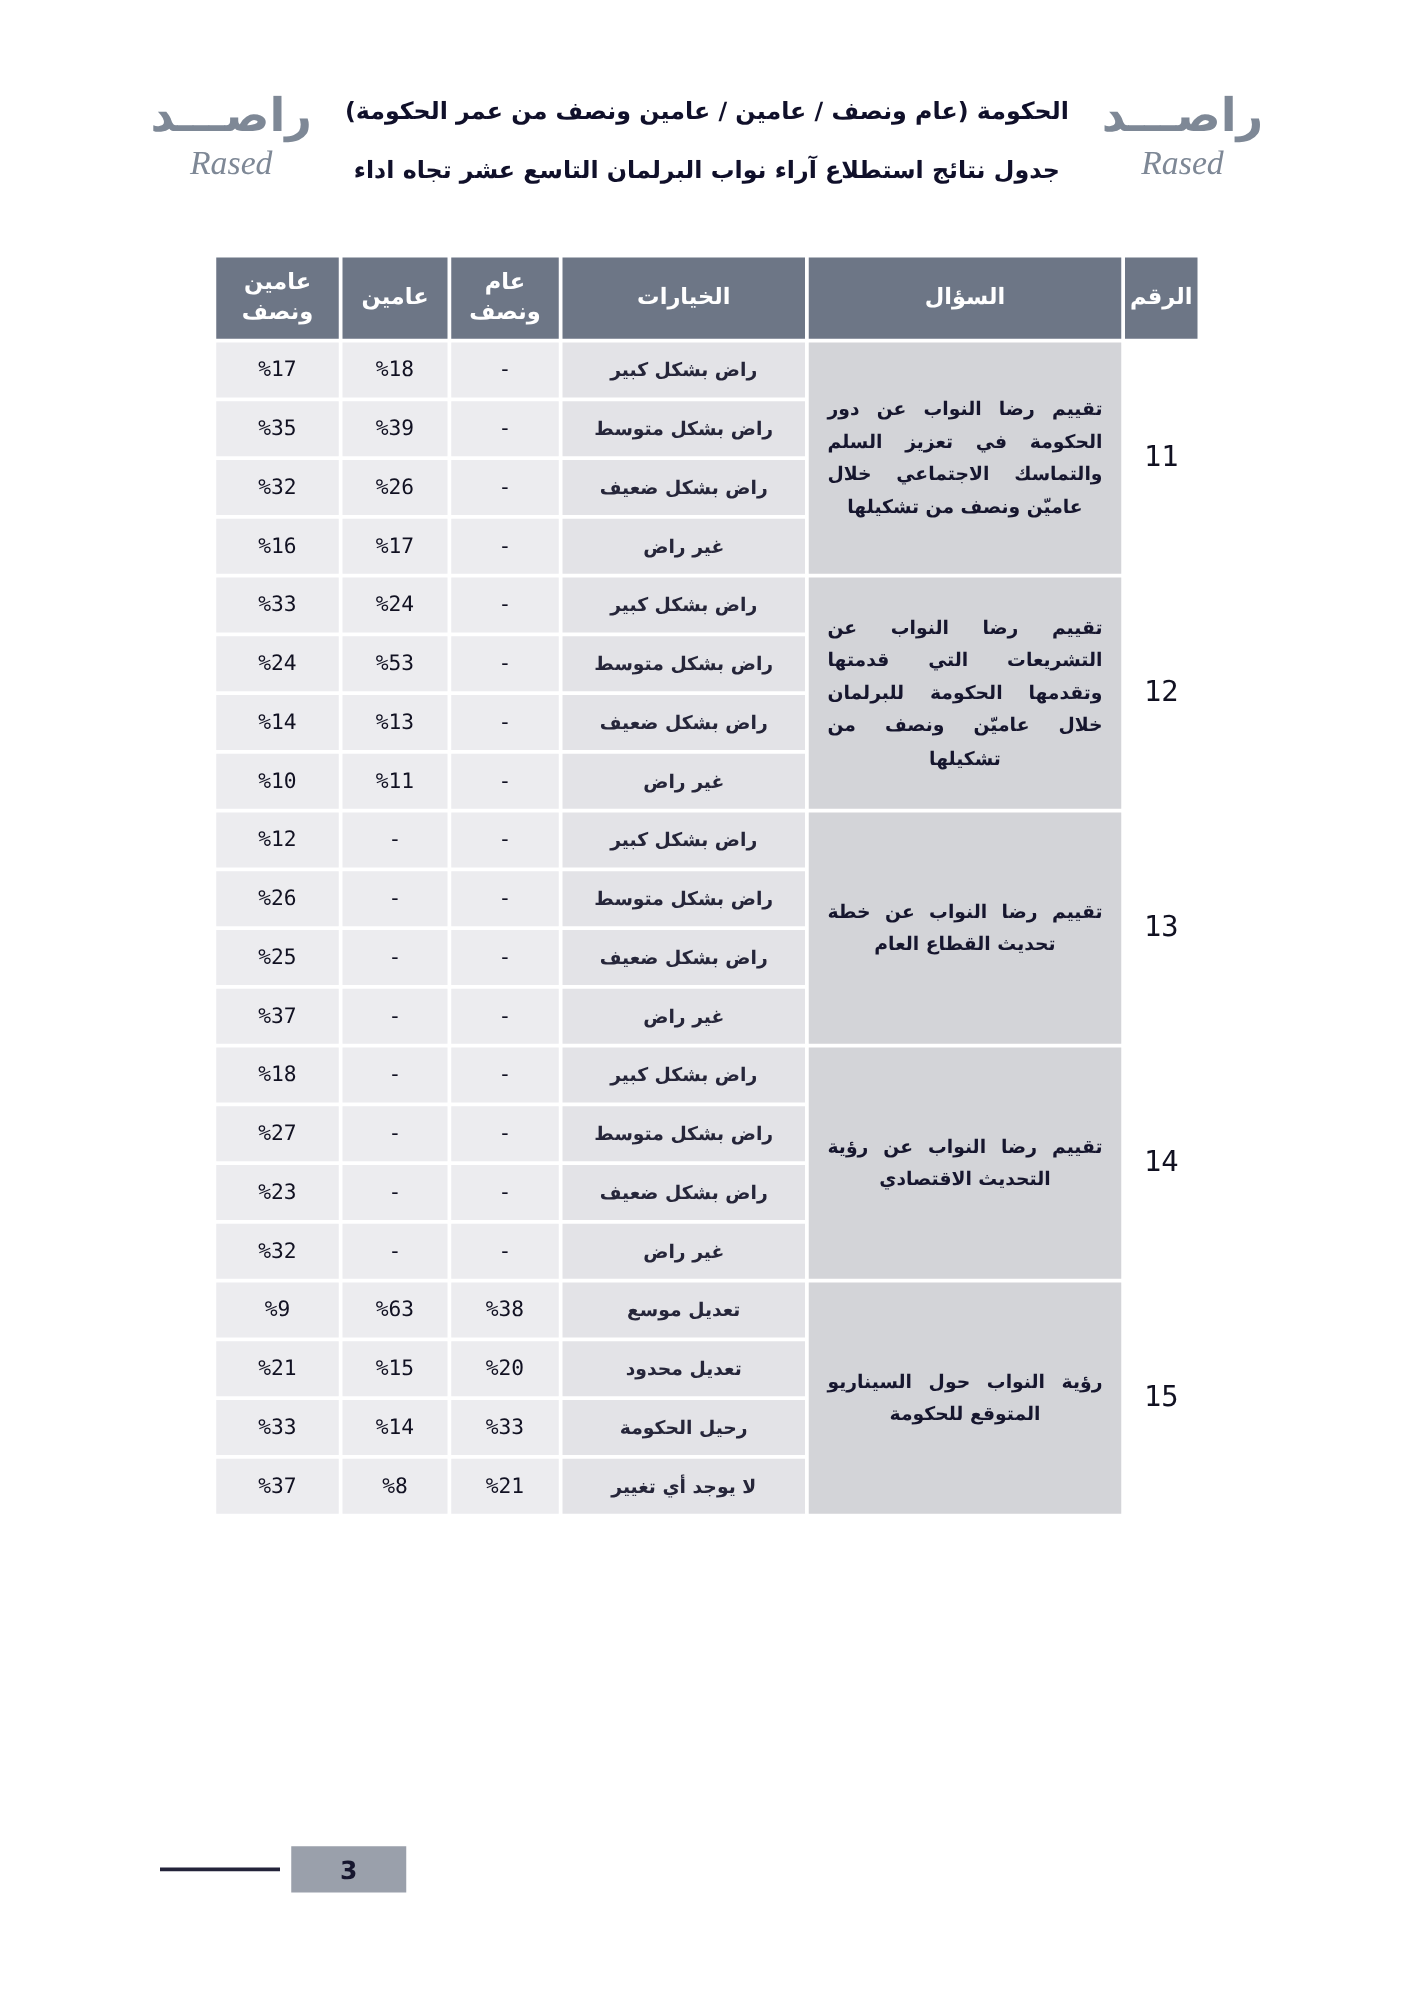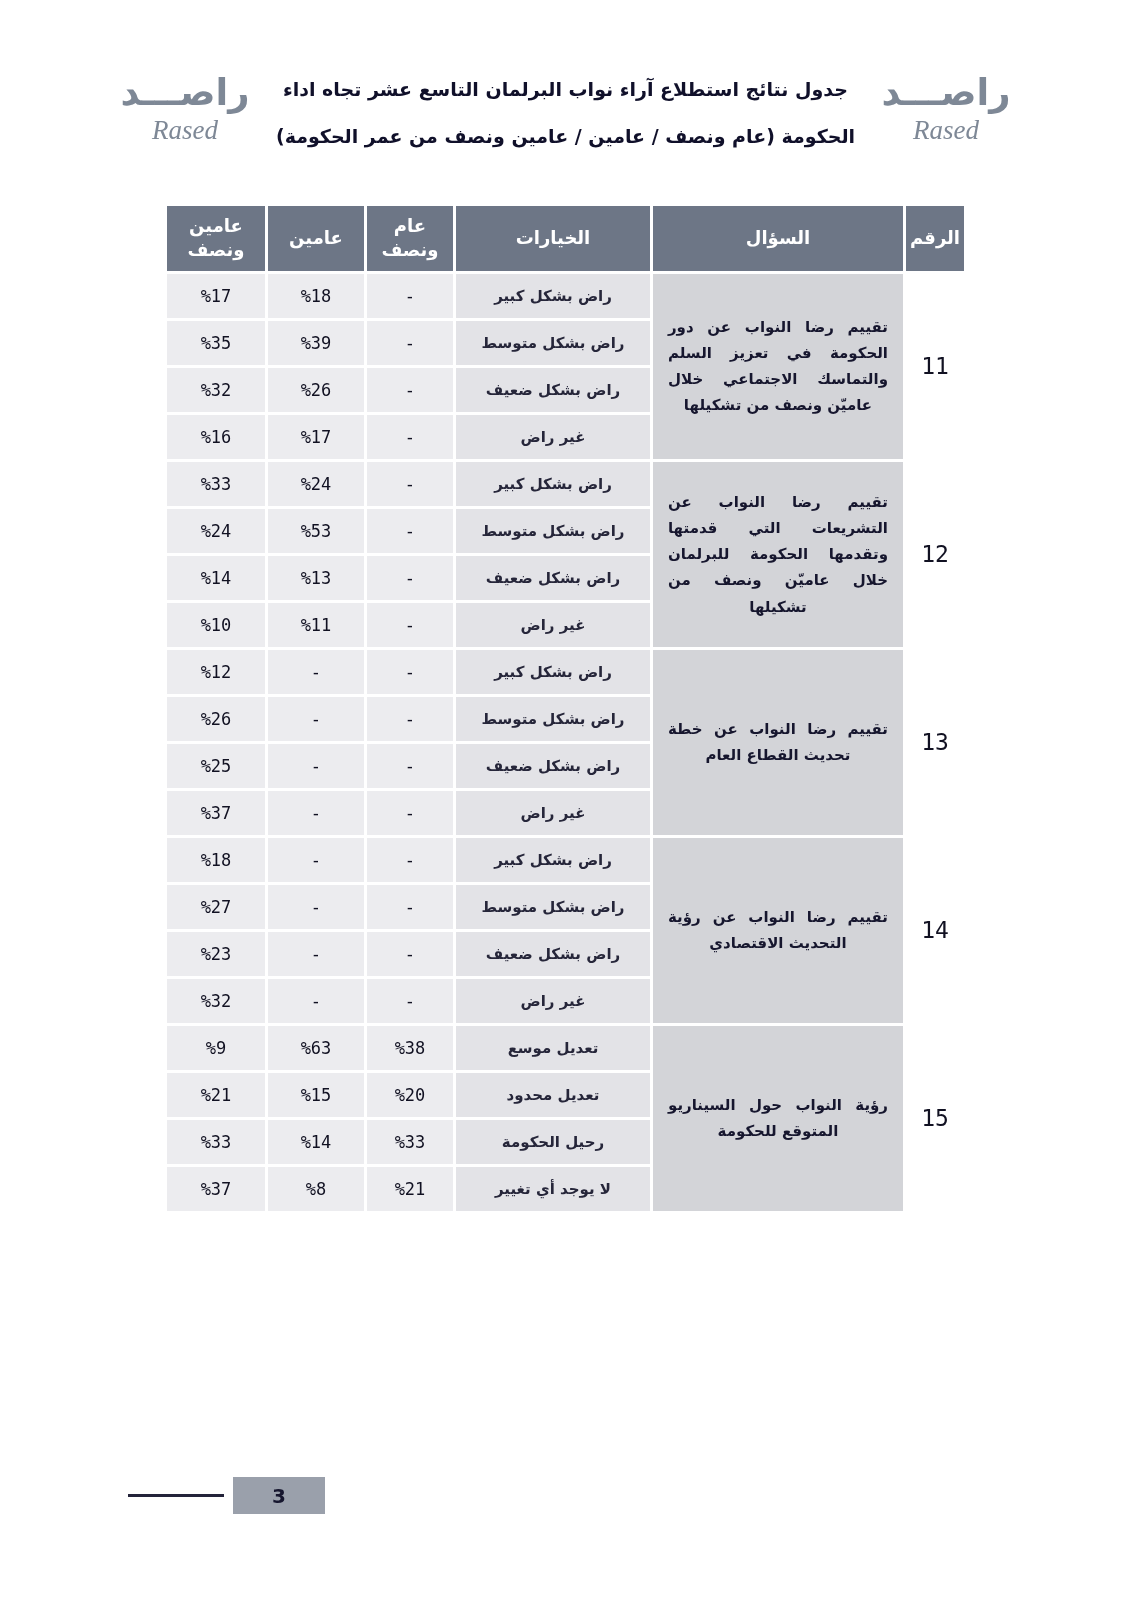--- a/index.html
+++ b/index.html
@@ -43,21 +43,21 @@
     font-weight: bold;
     padding: 8px 4px;
     line-height: 1.35;
     text-align: center;
     vertical-align: middle;
   }
   th.w-num { width: 48px; }
   th.w-q   { width: 250px; }
   th.w-opt { width: 194px; }
   th.w-y15 { width: 86px; }
-  th.w-y2  { width: 96px; }
+  th.w-y2  { width: 84px; }
   th.w-y25 { width: 98px; }
   .results-table td { text-align: center; vertical-align: middle; }
   td.num {
     background: #ffffff;
     font-family: "DejaVu Sans Mono", monospace;
     font-size: 23px;
     color: #111122;
   }
   td.question {
     background: #d3d4d8;
@@ -105,22 +105,22 @@
 </style>
 </head>
 <body>
 
 <div class="header">
   <div class="logo">
     <div class="logo-ar">راصـــد</div>
     <div class="logo-en">Rased</div>
   </div>
   <div class="title-block">
+    <div>الحكومة  (عام ونصف / عامين / عامين ونصف من عمر الحكومة)</div>
     <div>جدول نتائج استطلاع آراء نواب البرلمان التاسع عشر تجاه اداء</div>
-    <div>الحكومة  (عام ونصف / عامين / عامين ونصف من عمر الحكومة)</div>
   </div>
   <div class="logo">
     <div class="logo-ar">راصـــد</div>
     <div class="logo-en">Rased</div>
   </div>
 </div>
 
 <table class="results-table" dir="rtl">
   <thead>
     <tr>

